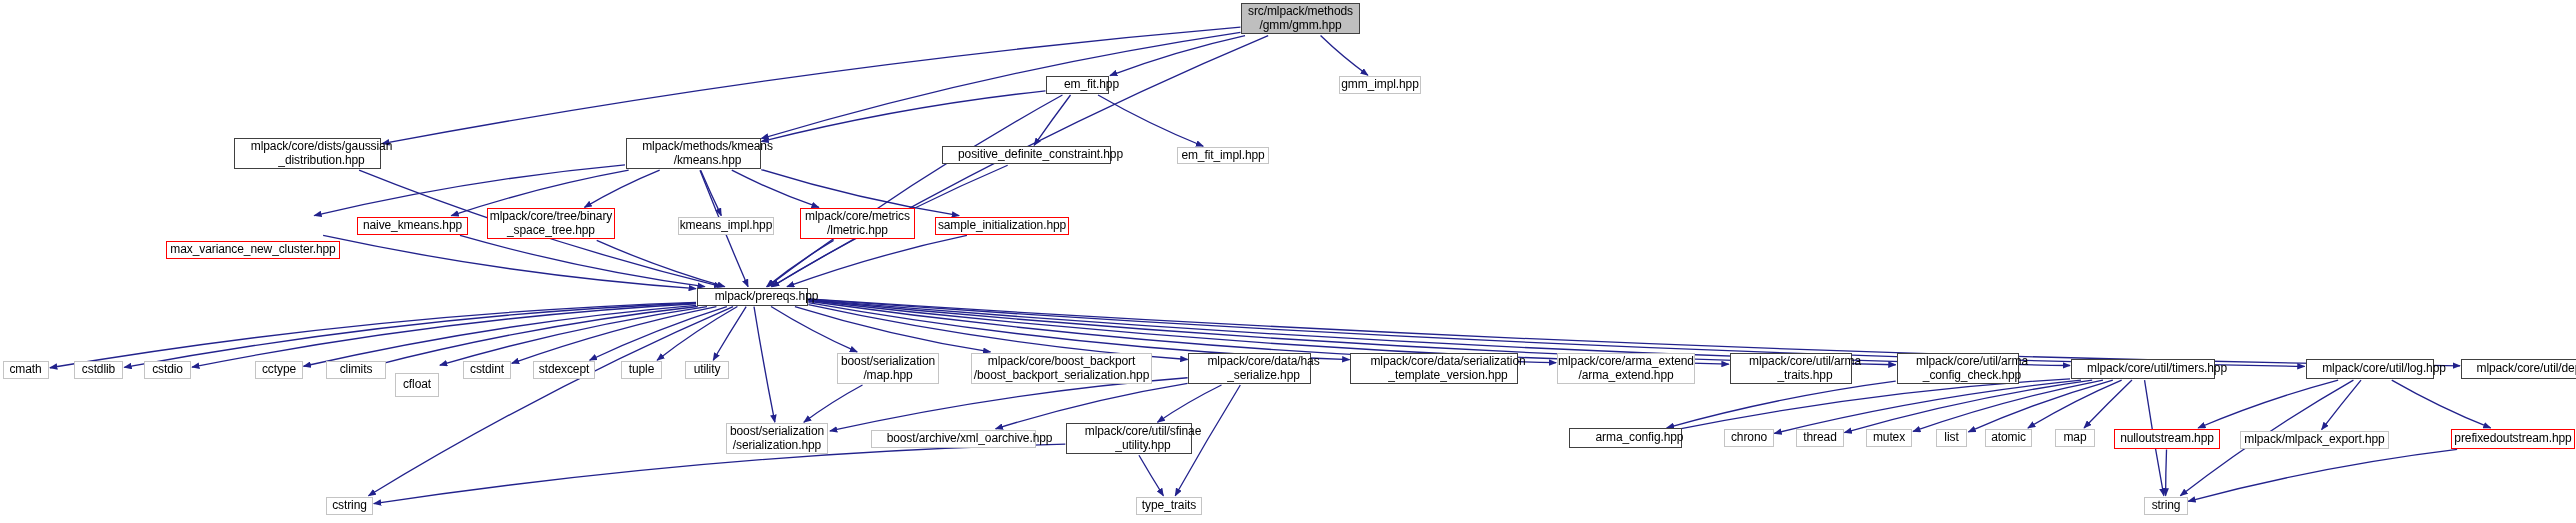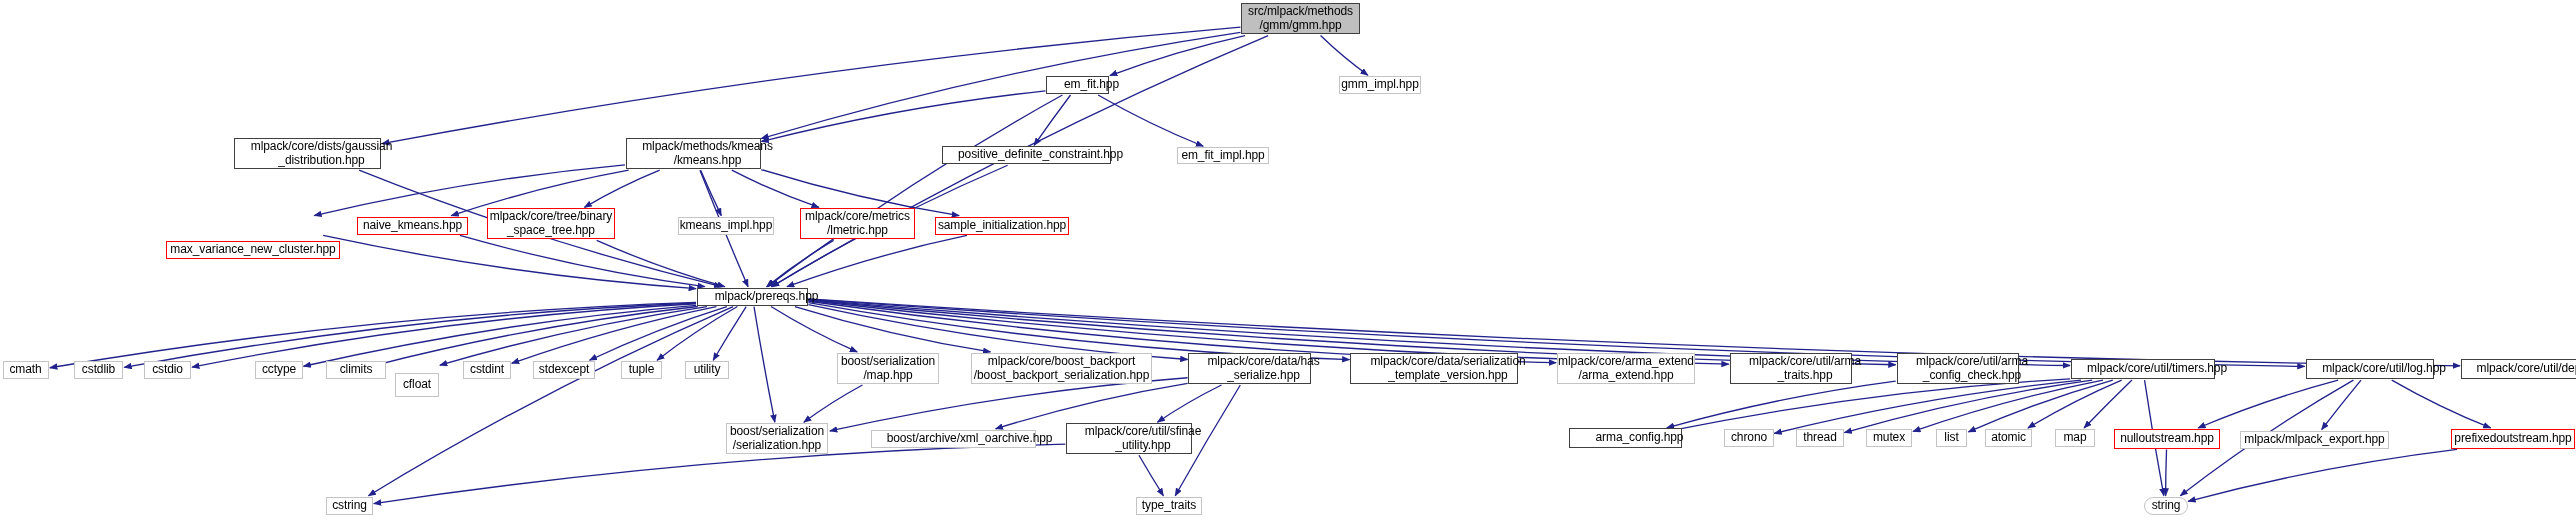--- a/index.html
+++ b/index.html
@@ -170,16 +170,16 @@
       <div class="node plain" style="left: 1796px; top: 429px; width: 48px; height: 18px;">thread</div>
       <div class="node plain" style="left: 1866px; top: 429px; width: 46px; height: 18px;">mutex</div>
       <div class="node plain" style="left: 1936px; top: 429px; width: 31px; height: 18px;">list</div>
       <div class="node plain" style="left: 1985px; top: 429px; width: 47px; height: 18px;">atomic</div>
       <div class="node plain" style="left: 2055px; top: 429px; width: 40px; height: 18px;">map</div>
       <div class="node red" style="left: 2114px; top: 429px; width: 106px; height: 20px;">nulloutstream.hpp</div>
       <div class="node plain" style="left: 2240px; top: 431px; width: 149px; height: 18px;">mlpack/mlpack_export.hpp</div>
       <div class="node red" style="left: 2451px; top: 429px; width: 124px; height: 20px;">prefixedoutstream.hpp</div>
       <div class="node plain" style="left: 326px; top: 497px; width: 47px; height: 18px;">cstring</div>
       <div class="node plain" style="left: 1136px; top: 497px; width: 66px; height: 18px;">type_traits</div>
-      <div class="node plain" style="left: 2144px; top: 497px; width: 44px; height: 18px; border-radius: 9px;">string</div>
+      <div class="node plain" style="left: 2144px; top: 497px; width: 44px; height: 18px;">string</div>
     </div>
 </div>
 
 
 </body></html>

